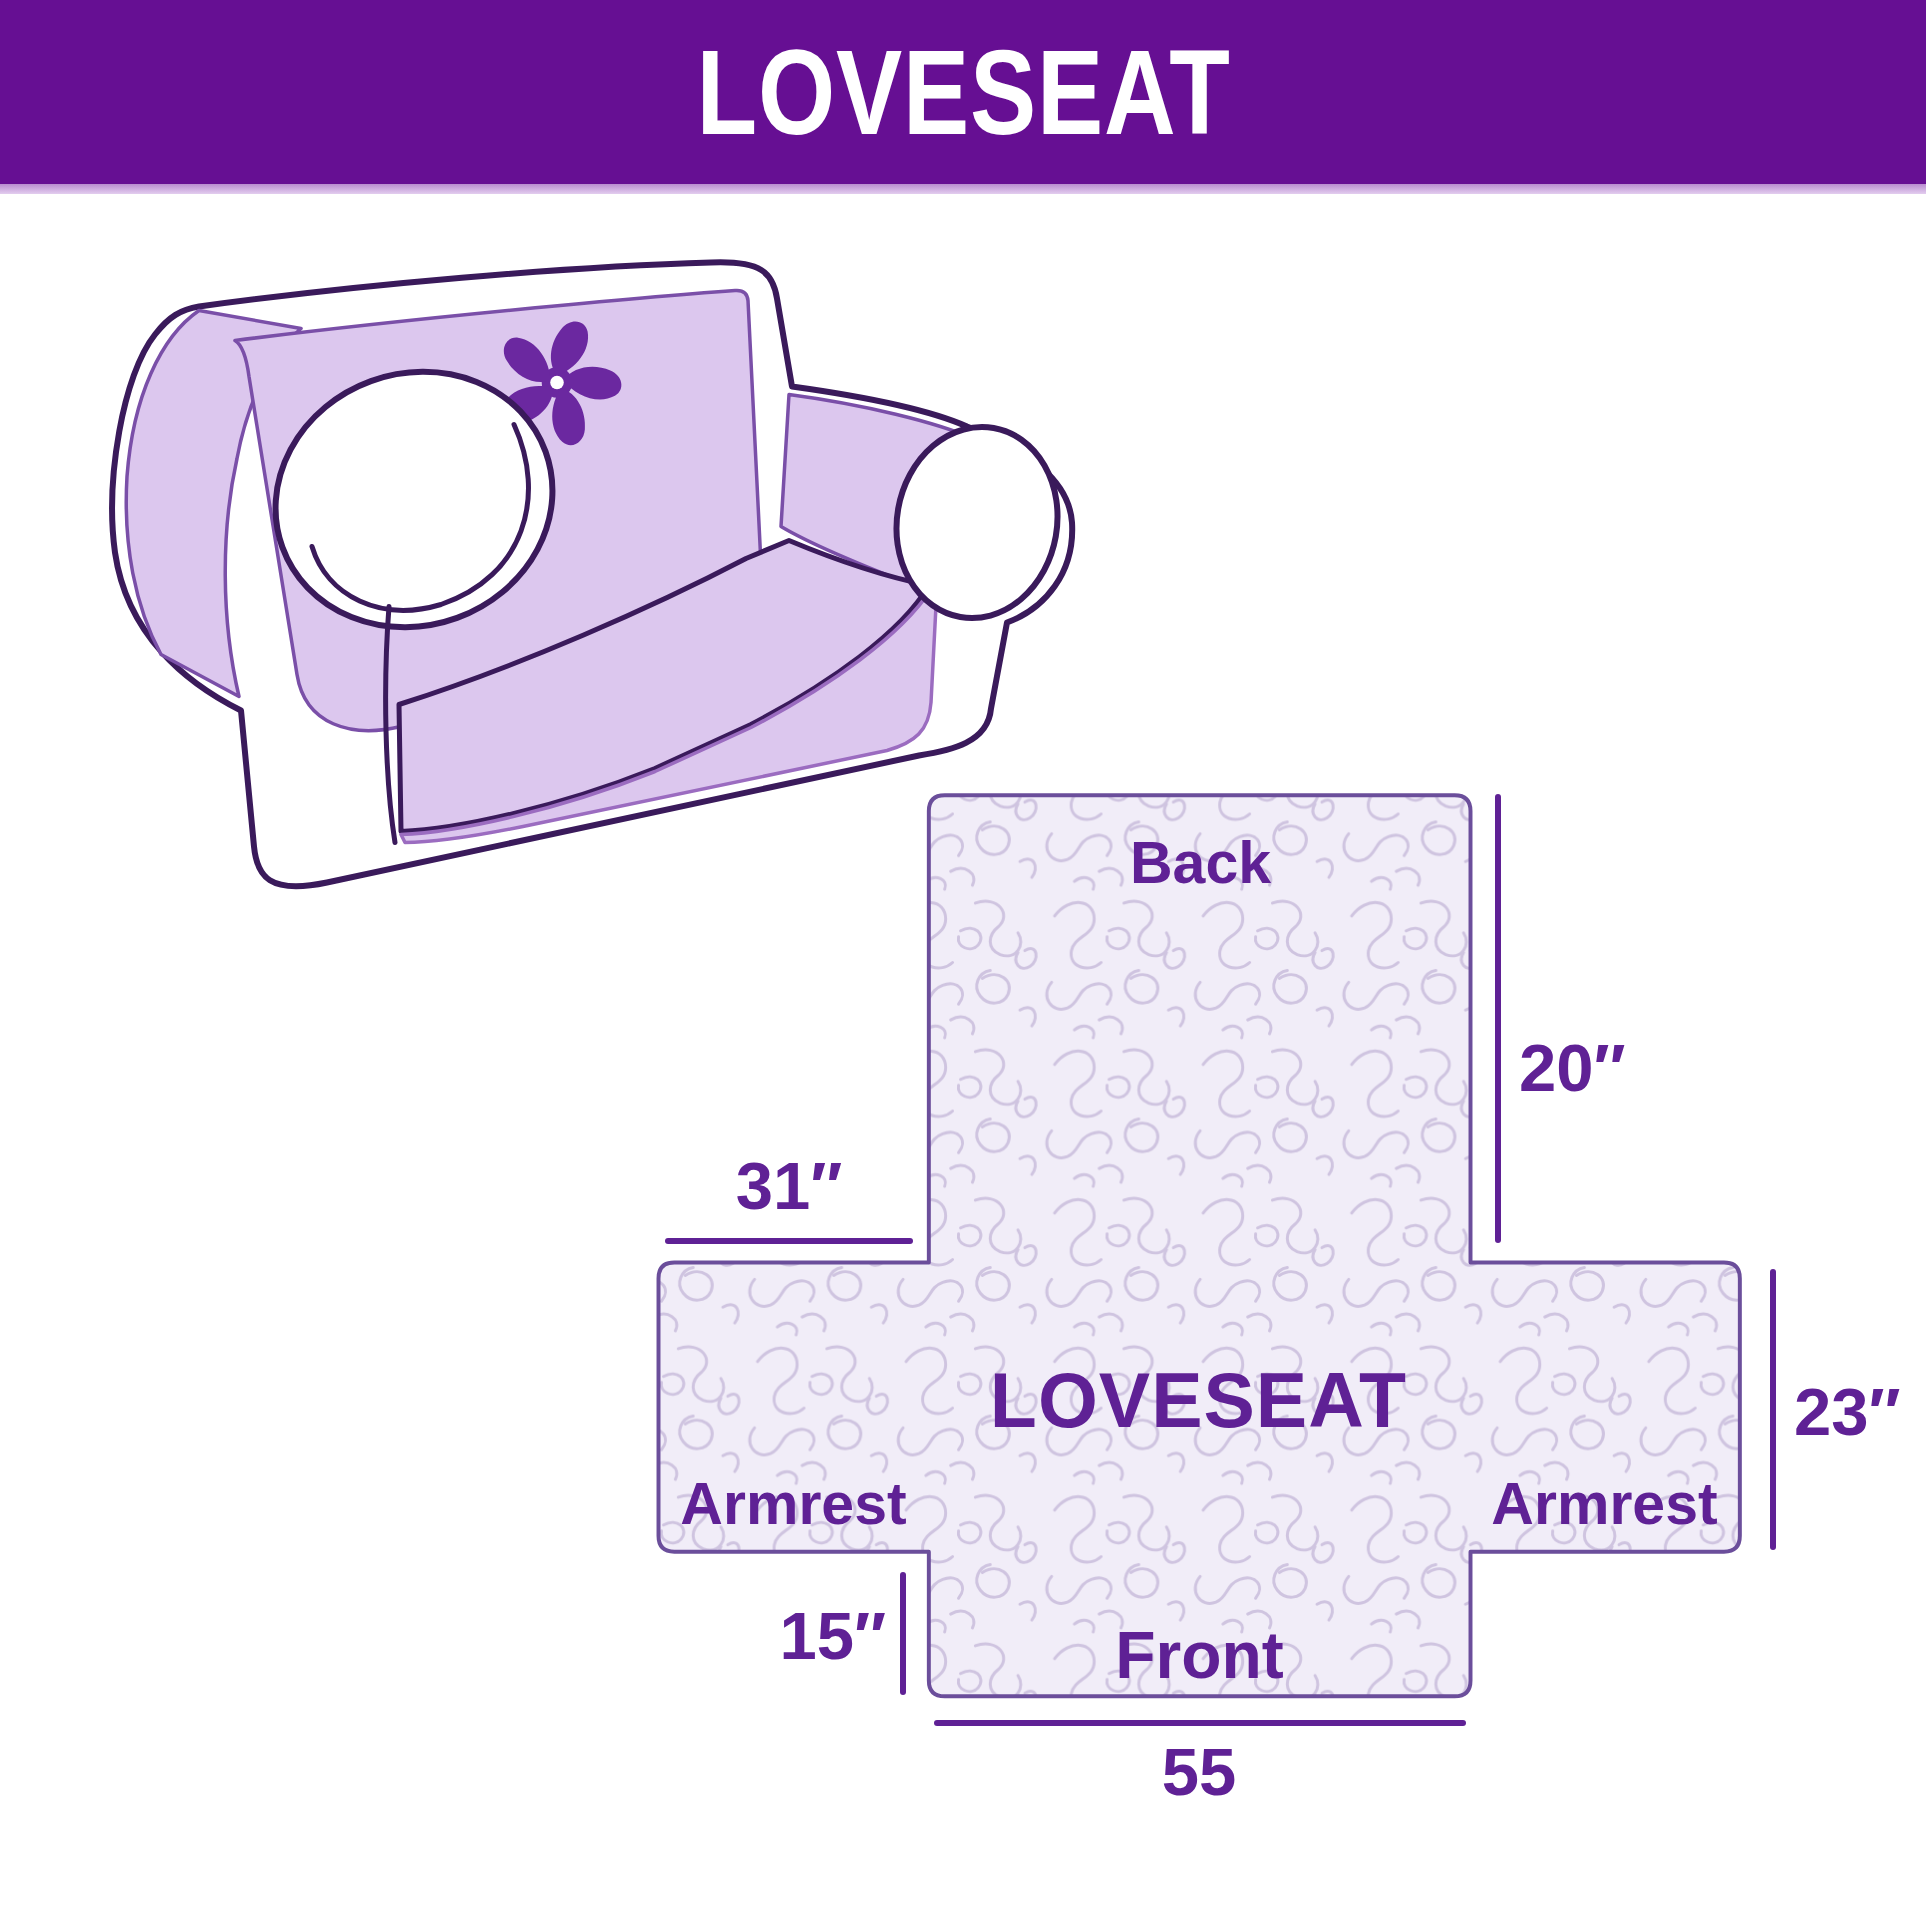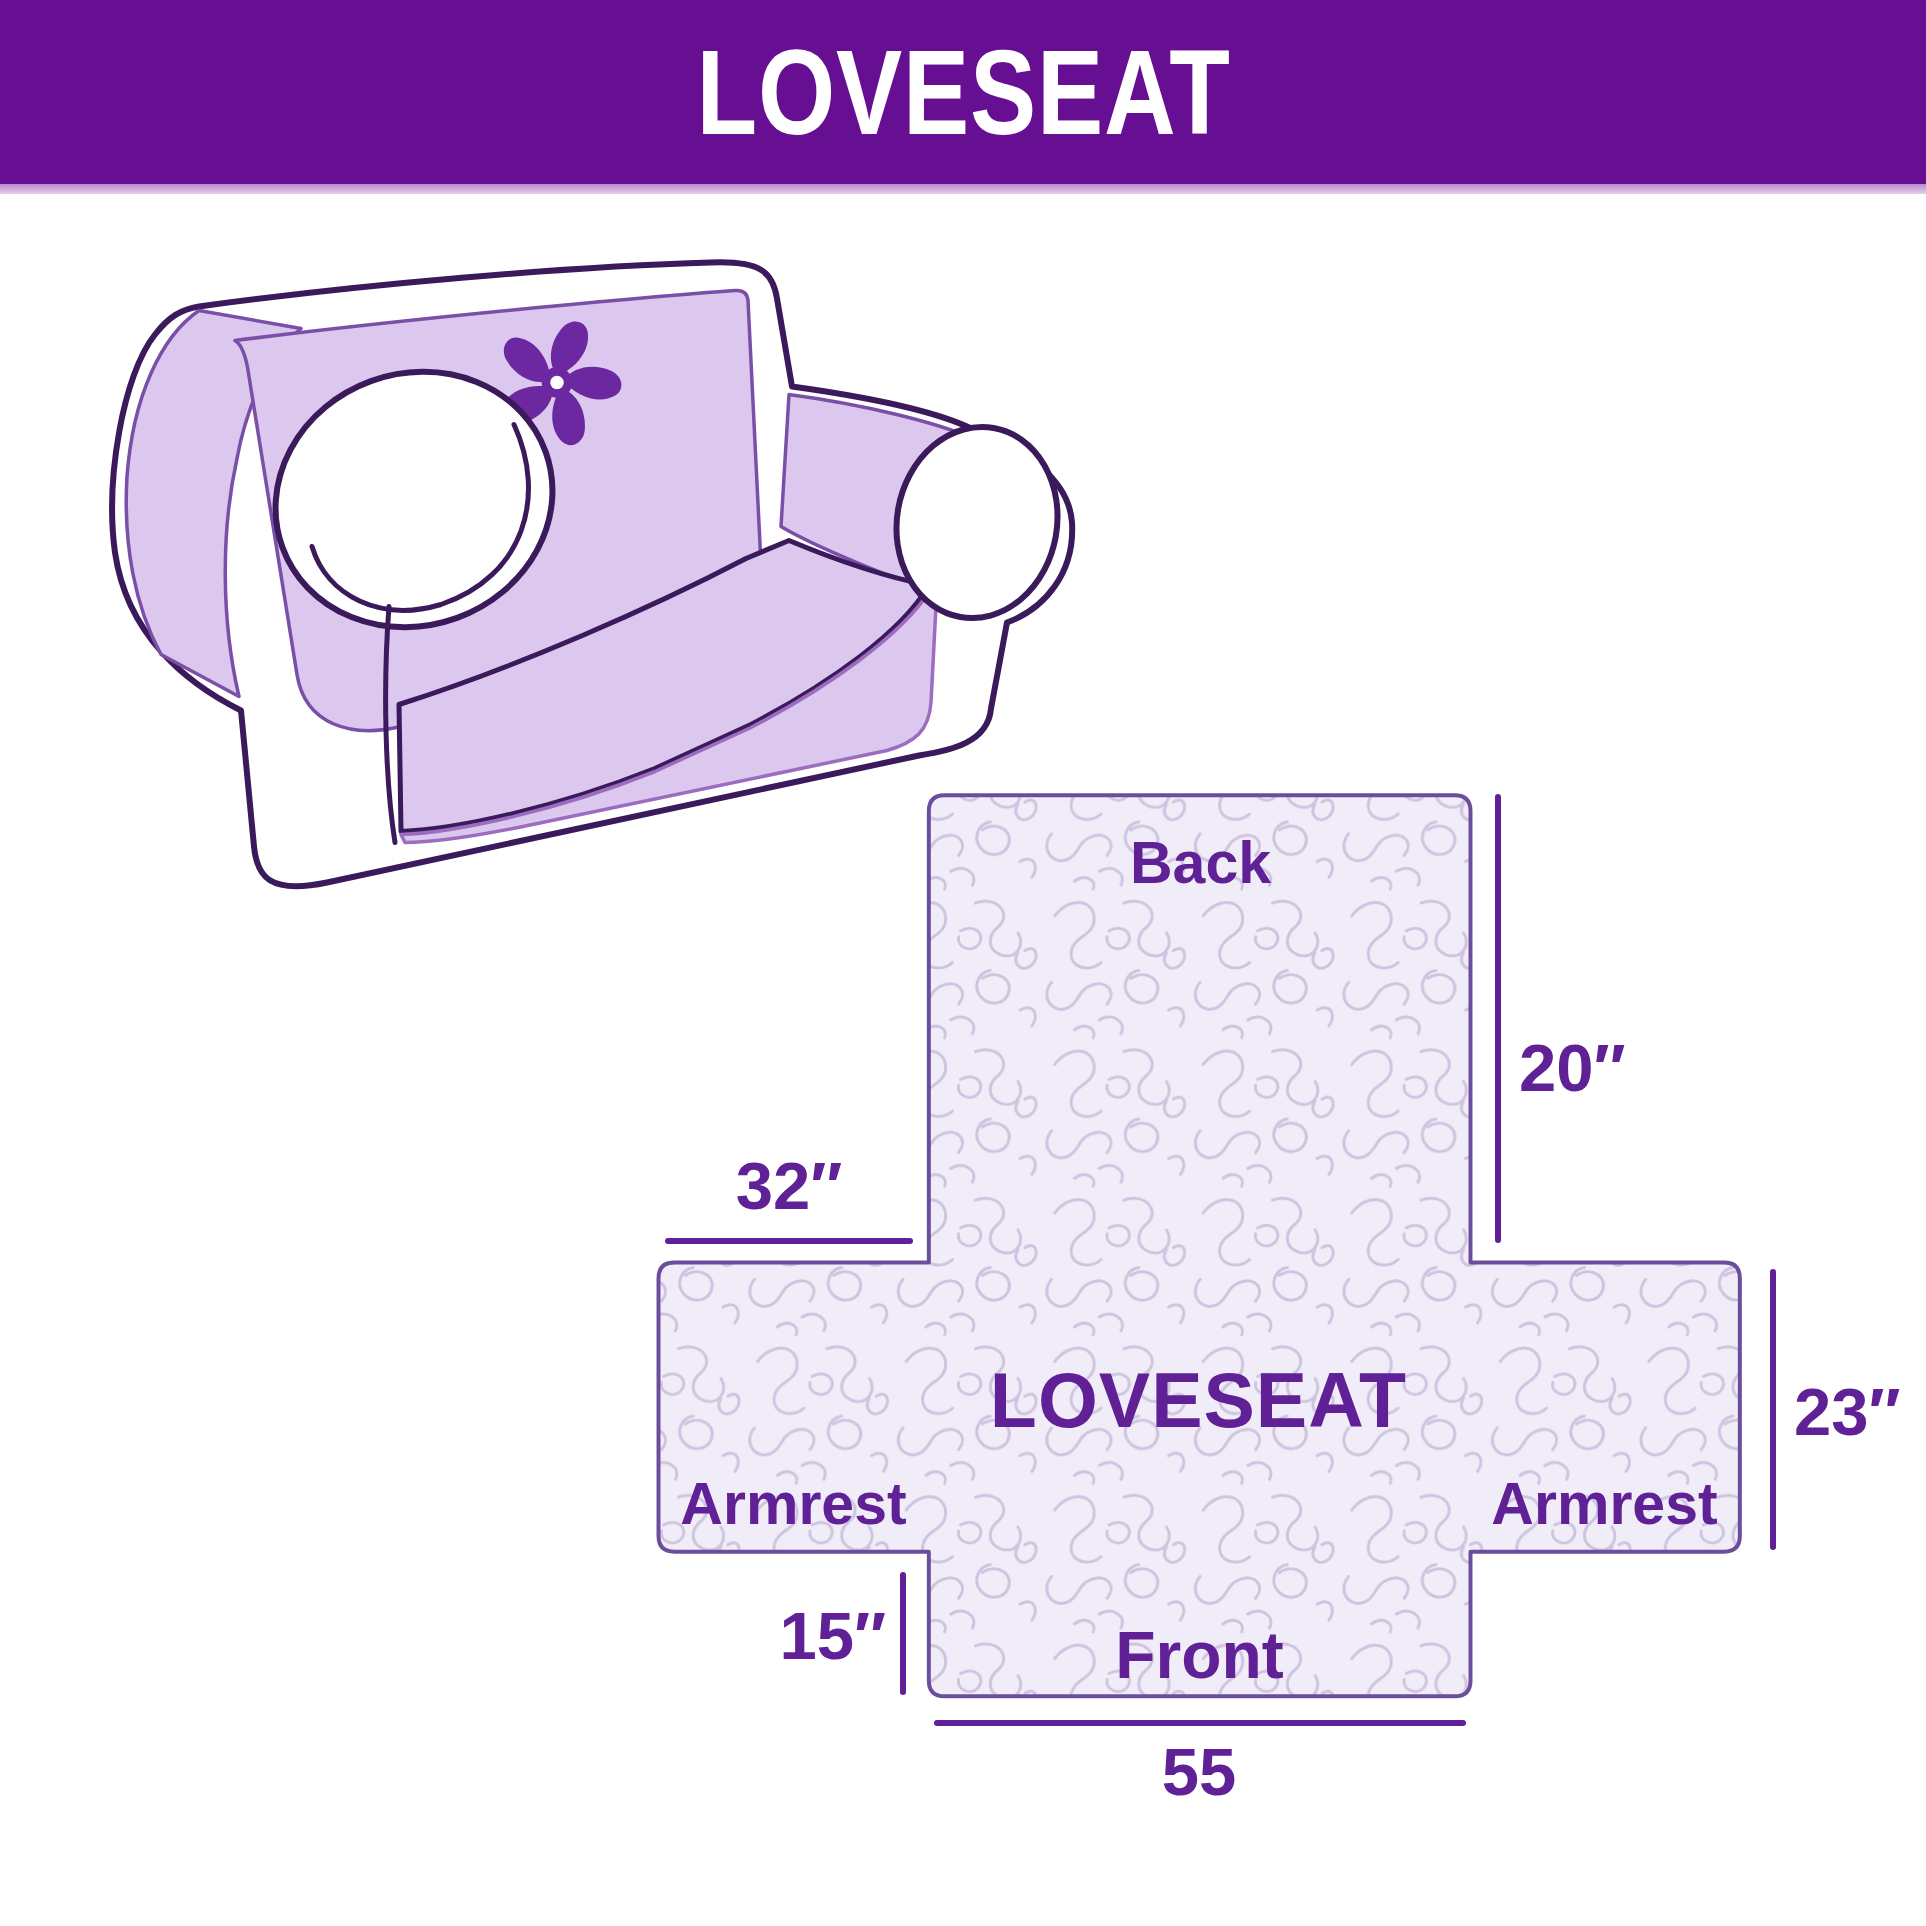--- a/index.html
+++ b/index.html
@@ -122,19 +122,19 @@
   <div class="dlabel lbl-armrest-right">Armrest</div>
   <div class="dlabel lbl-front">Front</div>
 
   <div class="dimline dl-40"></div>
   <div class="dimline dl-24"></div>
   <div class="dimline dl-23"></div>
   <div class="dimline dl-13"></div>
   <div class="dimline dl-46"></div>
 
   <div class="dimtext dt-40">20″</div>
-  <div class="dimtext dt-24">32″</div>
+  <div class="dimtext dt-24">31″</div>
   <div class="dimtext dt-23">23″</div>
   <div class="dimtext dt-13">15″</div>
   <div class="dimtext dt-46">55</div>
 
 </div>
 
 
 </body></html>

